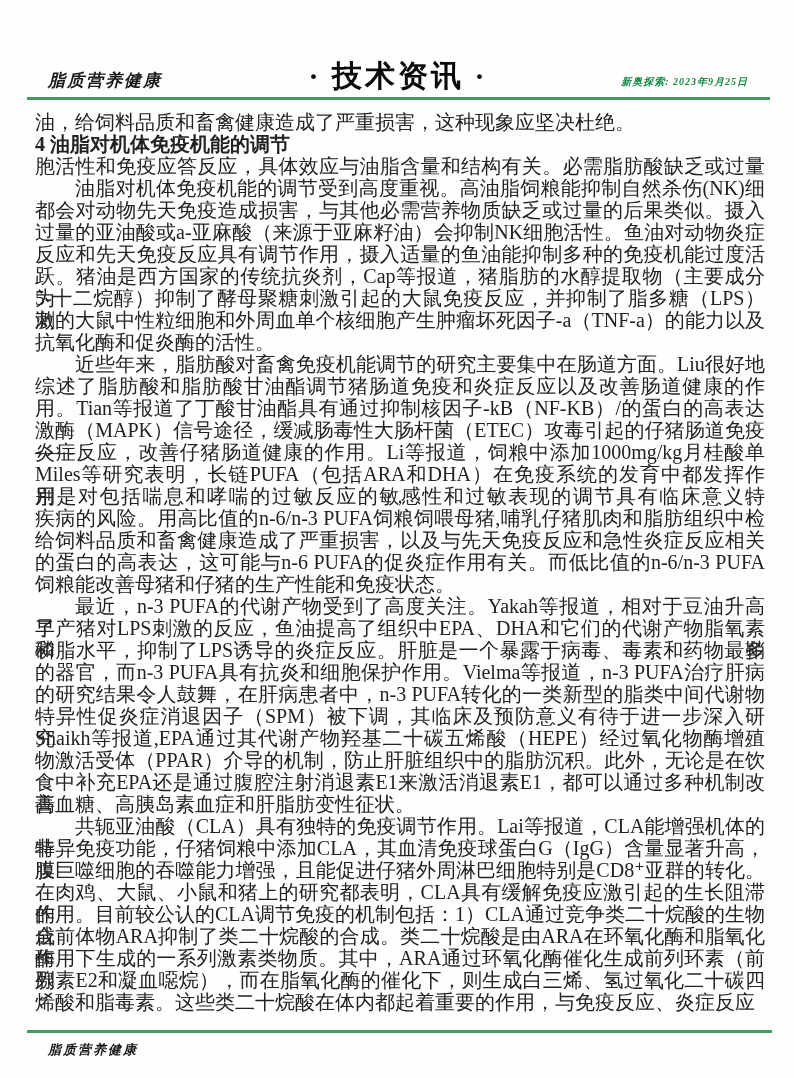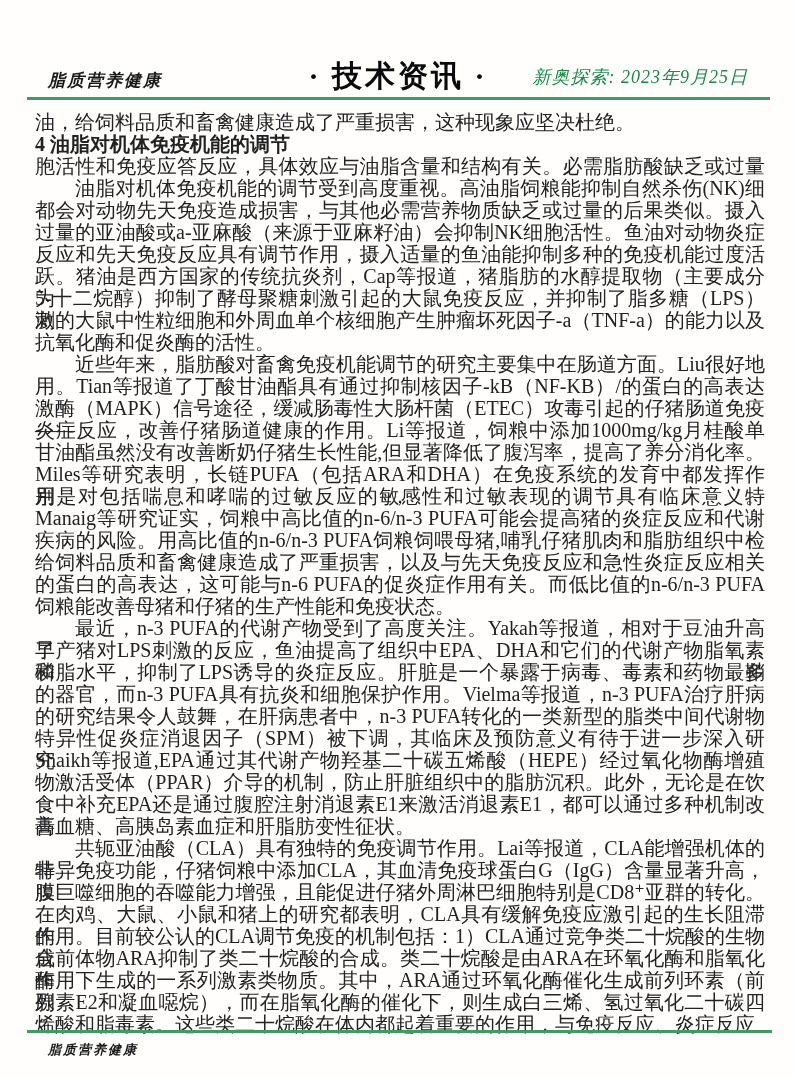--- a/index.html
+++ b/index.html
@@ -30,21 +30,21 @@
     font-size:17px;font-weight:700;font-style:italic;
     letter-spacing:2px;color:#1a1a1a;
     justify-self:start;
   }
   .page-title{
     font-size:30px;font-weight:700;color:#0a0a0a;
     letter-spacing:3px;white-space:nowrap;
     justify-self:center;line-height:1.1;margin-top:33px;
   }
   .issue-info{
-    font-size:18px;font-weight:400;font-style:italic;
+    font-size:10px;font-weight:700;font-style:italic;
     color:var(--green-text);letter-spacing:1px;
     justify-self:end;white-space:nowrap;padding-bottom:3px;
   }
   
   .article{
     margin:11px 29px 0 35px;
     width:730px;
     font-size:20px;
     line-height:22px;
     color:#222;
@@ -91,27 +91,26 @@
         <div class="line">胞活性和免疫应答反应，具体效应与油脂含量和结构有关。必需脂肪酸缺乏或过量</div>
         <div class="line first">油脂对机体免疫机能的调节受到高度重视。高油脂饲粮能抑制自然杀伤(NK)细</div>
         <div class="line">都会对动物先天免疫造成损害，与其他必需营养物质缺乏或过量的后果类似。摄入</div>
         <div class="line">过量的亚油酸或a-亚麻酸（来源于亚麻籽油）会抑制NK细胞活性。鱼油对动物炎症</div>
         <div class="line">反应和先天免疫反应具有调节作用，摄入适量的鱼油能抑制多种的免疫机能过度活</div>
         <div class="line">跃。猪油是西方国家的传统抗炎剂，Cap等报道，猪脂肪的水醇提取物（主要成分为</div>
         <div class="line">5-十二烷醇）抑制了酵母聚糖刺激引起的大鼠免疫反应，并抑制了脂多糖（LPS）刺</div>
         <div class="line">激的大鼠中性粒细胞和外周血单个核细胞产生肿瘤坏死因子-a（TNF-a）的能力以及</div>
         <div class="line last">抗氧化酶和促炎酶的活性。</div>
         <div class="line first">近些年来，脂肪酸对畜禽免疫机能调节的研究主要集中在肠道方面。Liu很好地</div>
+        <div class="line">综述了脂肪酸和脂肪酸甘油酯调节猪肠道免疫和炎症反应以及改善肠道健康的作</div>
         <div class="line">用。Tian等报道了丁酸甘油酯具有通过抑制核因子-kB（NF-KB）/的蛋白的高表达</div>
         <div class="line">激酶（MAPK）信号途径，缓减肠毒性大肠杆菌（ETEC）攻毒引起的仔猪肠道免疫——</div>
         <div class="line">炎症反应，改善仔猪肠道健康的作用。Li等报道，饲粮中添加1000mg/kg月桂酸单</div>
-        <div class="line">甘油酯虽然没有改善断奶仔猪生长性能,但显著降低了腹泻率，提高了养分消化率。</div>
         <div class="line">Miles等研究表明，长链PUFA（包括ARA和DHA）在免疫系统的发育中都发挥作用，特</div>
         <div class="line">别是对包括喘息和哮喘的过敏反应的敏感性和过敏表现的调节具有临床意义。</div>
-        <div class="line">Manaig等研究证实，饲粮中高比值的n-6/n-3 PUFA可能会提高猪的炎症反应和代谢</div>
         <div class="line">疾病的风险。用高比值的n-6/n-3 PUFA饲粮饲喂母猪,哺乳仔猪肌肉和脂肪组织中检</div>
         <div class="line">给饲料品质和畜禽健康造成了严重损害，以及与先天免疫反应和急性炎症反应相关</div>
         <div class="line">的蛋白的高表达，这可能与n-6 PUFA的促炎症作用有关。而低比值的n-6/n-3  PUFA</div>
         <div class="line last">饲粮能改善母猪和仔猪的生产性能和免疫状态。</div>
         <div class="line first">最近，n-3 PUFA的代谢产物受到了高度关注。Yakah等报道，相对于豆油升高了</div>
         <div class="line">早产猪对LPS刺激的反应，鱼油提高了组织中EPA、DHA和它们的代谢产物脂氧素和鞘</div>
         <div class="line">磷脂水平，抑制了LPS诱导的炎症反应。肝脏是一个暴露于病毒、毒素和药物最多</div>
         <div class="line">的器官，而n-3 PUFA具有抗炎和细胞保护作用。Vielma等报道，n-3 PUFA治疗肝病</div>
         <div class="line">的研究结果令人鼓舞，在肝病患者中，n-3 PUFA转化的一类新型的脂类中间代谢物</div>
         <div class="line">特异性促炎症消退因子（SPM）被下调，其临床及预防意义有待于进一步深入研究。</div>

